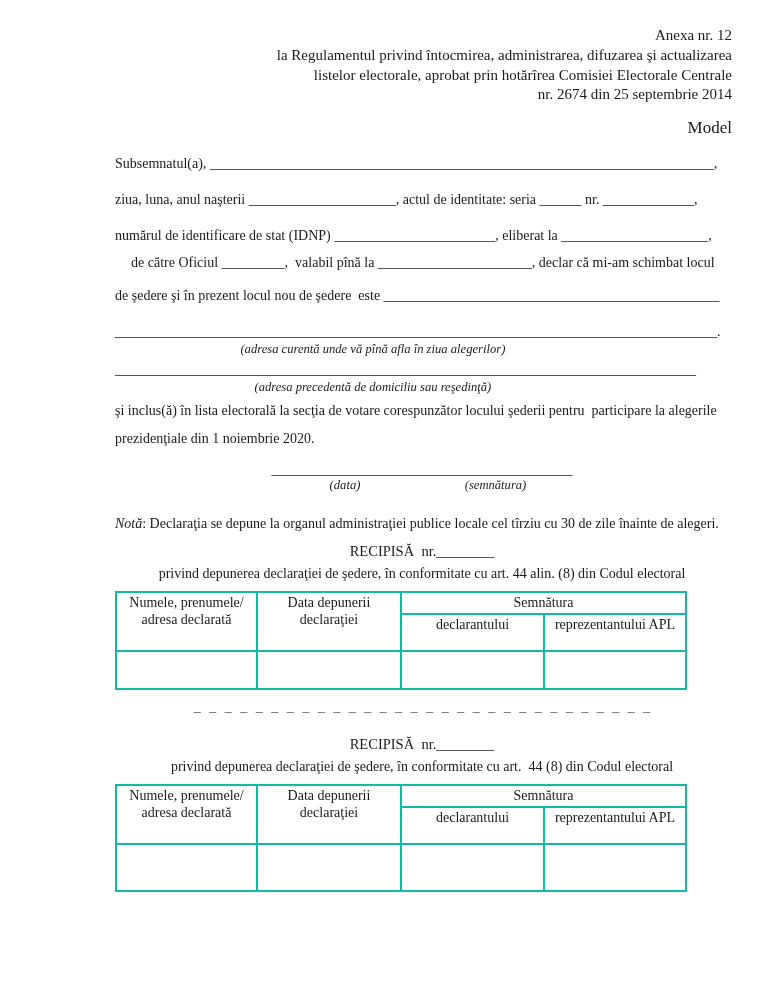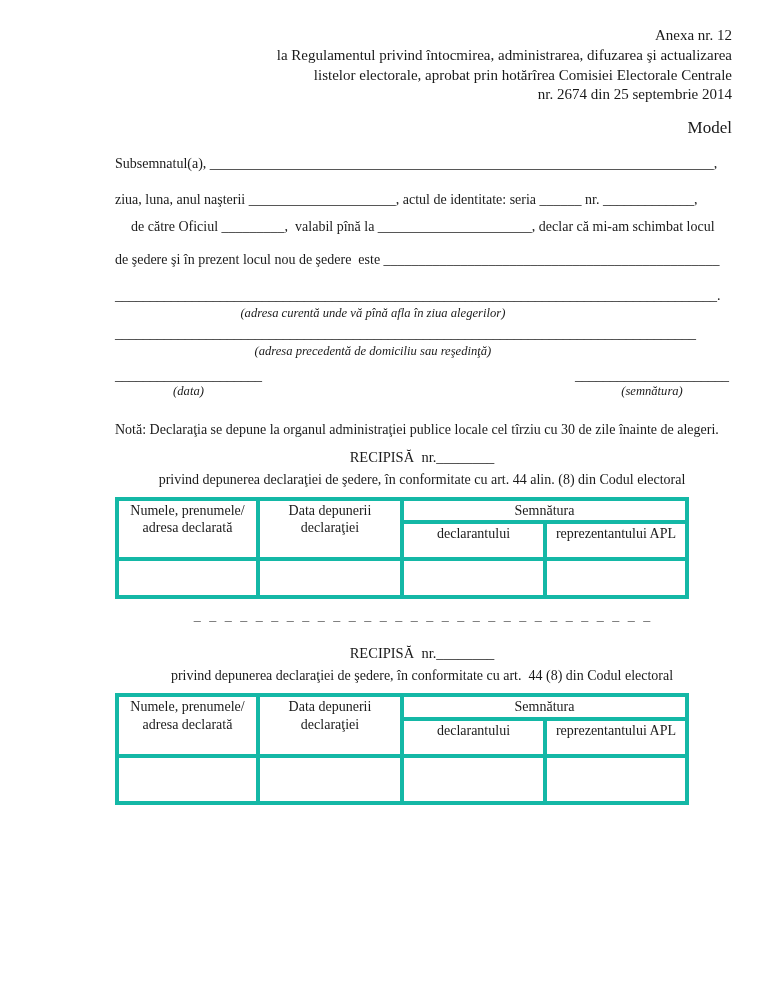--- a/index.html
+++ b/index.html
@@ -21,33 +21,33 @@
   .form-line.mid { margin-top:14px; }
 
   .caption { font-style:italic; font-size:12.6px; line-height:15px; text-align:center; }
   .caption.addr { width:84%; margin-top:1px; }
 
   .para { white-space:pre-wrap; line-height:18.5px; margin-top:3px; }
   .para.wide { line-height:28px; margin-top:2px; }
 
   .blankline { white-space:pre; line-height:19px; margin-top:3px; }
 
-  .sig-row { display:flex; justify-content:space-between; margin-top:8px; }
+  .sig-row { display:flex; justify-content:center; margin-top:8px; }
   .sig-block { text-align:center; }
   .sig-line { white-space:pre; line-height:17px; }
 
   .nota { margin-top:22px; line-height:18.5px; }
-  .nota .lbl { }
+  .nota .lbl { font-style:italic; }
 
   .recipisa-title { text-align:center; font-size:14.5px; margin-top:9px; white-space:pre; }
   .recipisa-sub { text-align:center; margin-top:6px; white-space:pre; }
 
   table.receipt { border-collapse:collapse; table-layout:fixed; width:572px; margin-top:9px; }
   table.receipt td {
-    border:4px solid #14b8a6; text-align:center; vertical-align:top;
+    border:2px solid #14b8a6; text-align:center; vertical-align:top;
     padding:1px 4px; line-height:17.5px; font-size:14px;
   }
   tr.hrow1 { height:22px; }
   tr.hrow2 { height:37px; }
   tr.datarow1 { height:38px; }
   tr.datarow2 { height:47px; }
 
   .dashes { text-align:center; margin-top:14px; word-spacing:5px; color:#555; white-space:pre; }
 </style>
 </head>
@@ -62,30 +62,32 @@
     <div>nr. 2674 din 25 septembrie 2014</div>
   </div>
 
   <div class="model-label">Model</div>
 
   <div class="content">
 
 
     <div class="form-line" style="margin-top:16px">Subsemnatul(a), ________________________________________________________________________,</div>
     <div class="form-line">ziua, luna, anul naşterii _____________________, actul de identitate: seria ______ nr. _____________,</div>
+    <div class="form-line">numărul de identificare de stat (IDNP) _______________________, eliberat la _____________________,</div>
     <div class="form-line tight">de către Oficiul _________,  valabil pînă la ______________________, declar că mi-am schimbat locul</div>
     <div class="form-line mid">de şedere şi în prezent locul nou de şedere  este ________________________________________________</div>
 
     <div class="form-line">______________________________________________________________________________________.</div>
     <div class="caption addr">(adresa curentă unde vă pînă afla în ziua alegerilor)</div>
 
 
     <div class="blankline">___________________________________________________________________________________</div>
     <div class="caption addr">(adresa precedentă de domiciliu sau reşedinţă)</div>
 
+    <div class="para wide">şi inclus(ă) în lista electorală la secţia de votare corespunzător locului şederii pentru  participare la alegerile prezidenţiale din 1 noiembrie 2020.</div>
 
     <div class="sig-row">
       <div class="sig-block">
         <div class="sig-line">_____________________</div>
         <div class="caption">(data)</div>
       </div>
       <div class="sig-block">
         <div class="sig-line">______________________</div>
         <div class="caption">(semnătura)</div>
       </div>

